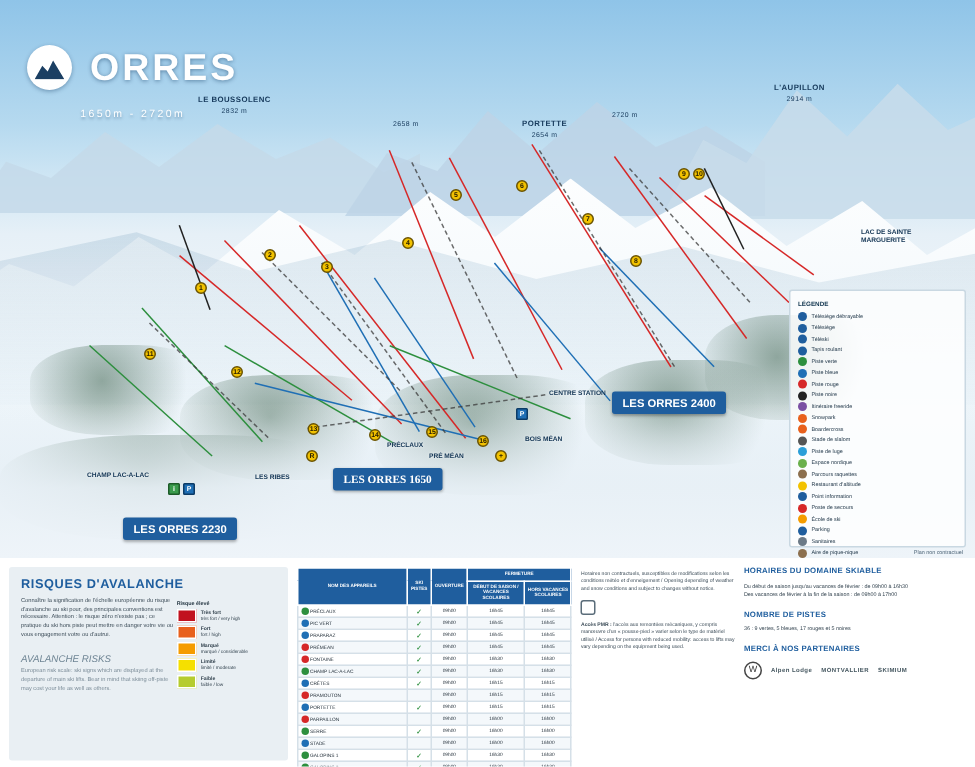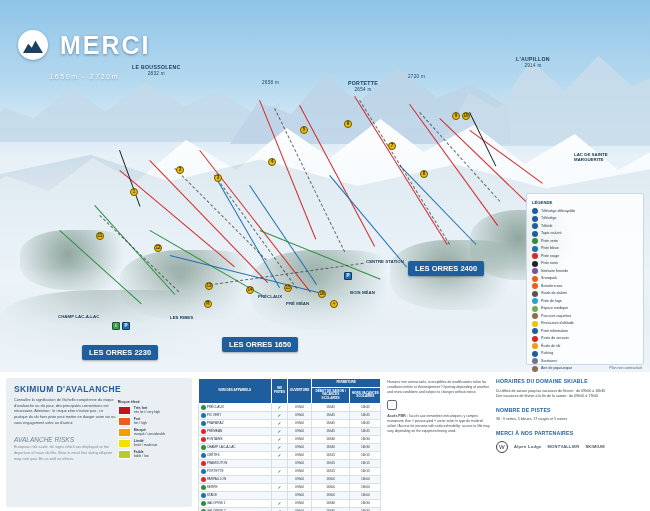--- a/index.html
+++ b/index.html
@@ -208,21 +208,21 @@
     <div class="lift" style="left:275px; top:108px; width:160px; transform:rotate(64deg);"></div>
     <div class="lift" style="left:360px; top:100px; width:170px; transform:rotate(58deg);"></div>
     <div class="lift" style="left:420px; top:112px; width:120px; transform:rotate(48deg);"></div>
     <div class="lift" style="left:100px; top:215px; width:110px; transform:rotate(44deg);"></div>
     <div class="lift" style="left:205px; top:285px; width:160px; transform:rotate(-8deg);"></div>
 
     <div class="logo">
       <div class="lo-row">
         <span class="lo-mark"></span>
         <span class="lo-text" style="visibility:hidden; width:0;">LES ORRES</span>
-        <span class="lo-text">MERCI</span>
+        <span class="lo-text">ORRES</span>
       </div>
       <div class="lo-sub">1650m - 2720m</div>
     </div>
 
     <div class="peak" style="left:132px; top:64px;">
       <span>LE BOUSSOLENC</span><span class="alt">2832 m</span>
     </div>
     <div class="peak" style="left:262px; top:80px;">
       <span class="alt">2658 m</span>
     </div>
@@ -230,21 +230,21 @@
       <span>PORTETTE</span><span class="alt">2654 m</span>
     </div>
     <div class="peak" style="left:408px; top:74px;">
       <span class="alt">2720 m</span>
     </div>
     <div class="peak" style="left:516px; top:56px;">
       <span>L'AUPILLON</span><span class="alt">2914 m</span>
     </div>
 
     <div class="resort" style="left:408px; top:261px;">LES ORRES 2400</div>
-    <div class="resort" style="left:222px; top:337px;">LES ORRES 1650</div>
+    <div class="resort" style="left:222px; top:312px;font-family:Liberation Serif, serif;">LES ORRES 1650</div>
     <div class="resort" style="left:82px;  top:345px;">LES ORRES 2230</div>
 
     <div class="small-label" style="left:366px; top:259px;">CENTRE STATION</div>
     <div class="small-label" style="left:350px; top:290px;">BOIS MÉAN</div>
     <div class="small-label" style="left:258px; top:294px;">PRÉCLAUX</div>
     <div class="small-label" style="left:286px; top:301px;">PRÉ MÉAN</div>
     <div class="small-label" style="left:58px;  top:314px;">CHAMP LAC-A-LAC</div>
     <div class="small-label" style="left:170px; top:315px;">LES RIBES</div>
     <div class="small-label" style="left:574px; top:152px; width:52px; white-space:normal;">LAC DE SAINTE MARGUERITE</div>
 
@@ -362,21 +362,21 @@
         </div>
 
     </div>
 
     <div class="plan-note">Plan non contractuel</div>
   </div>
 
   <div class="bottom">
 
     <div class="panel pan-ava">
-      <h3>SKIMIUM D'AVALANCHE</h3>
+      <h3>RISQUES D'AVALANCHE</h3>
       <p>Connaître la signification de l'échelle européenne du risque d'avalanche au ski pour, des principales conventions est nécessaire. Attention : le risque zéro n'existe pas ; ce pratique du ski hors piste peut mettre en danger votre vie ou vous engagement votre ou d'autrui.</p>
       <div class="en-title">AVALANCHE RISKS</div>
       <p class="en-text">European risk scale: ski signs which are displayed at the departure of main ski lifts. Bear in mind that skiing off-piste may cost your life as well as others.</p>
 
       <div class="ava-scale">
         <div class="hdr">Risque élevé</div>
         <div class="ava-row">
             <span class="sw" style="background:#c1121f"></span>
             <span class="tx"><b>Très fort</b><span>très fort / very high</span></span>
           </div>

